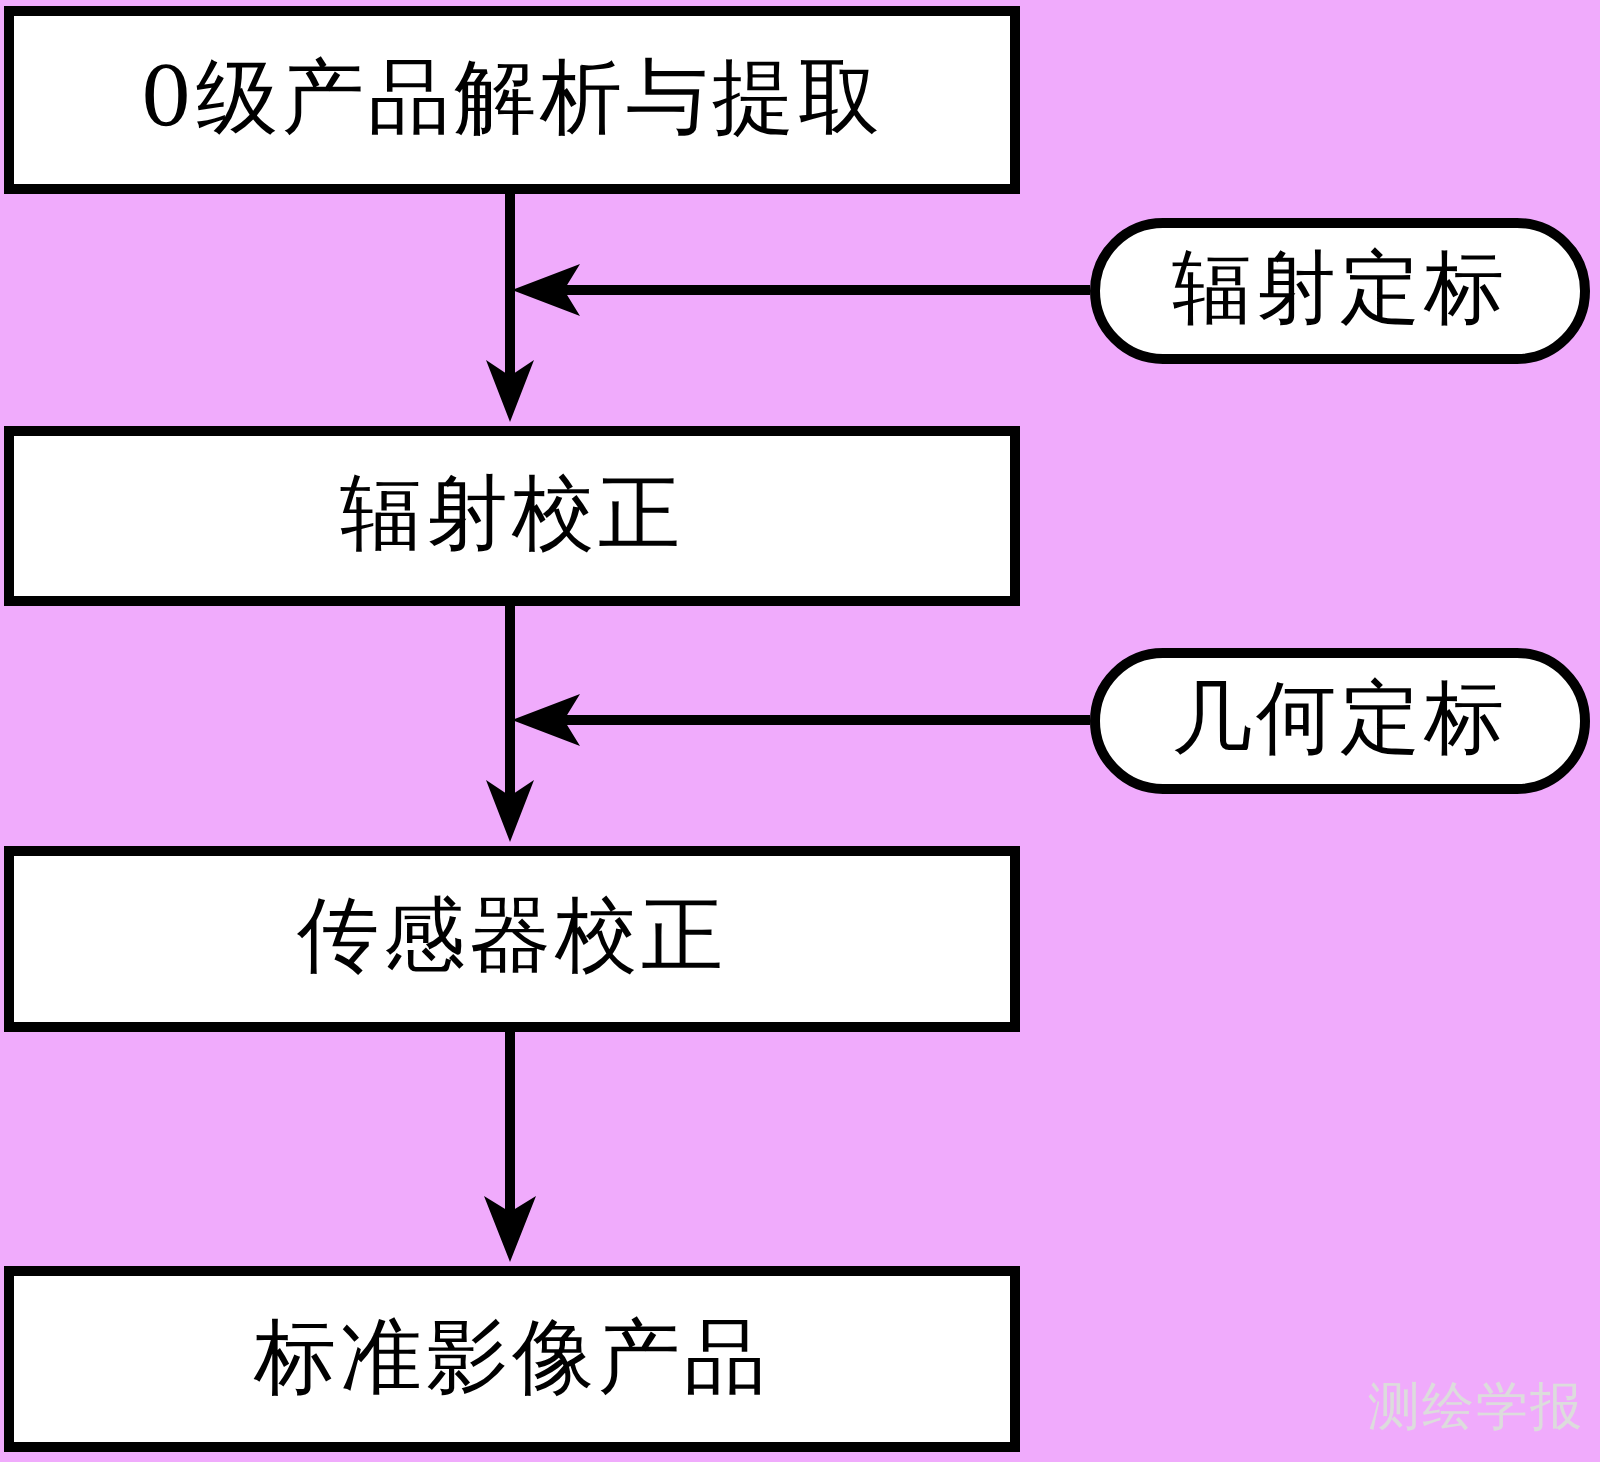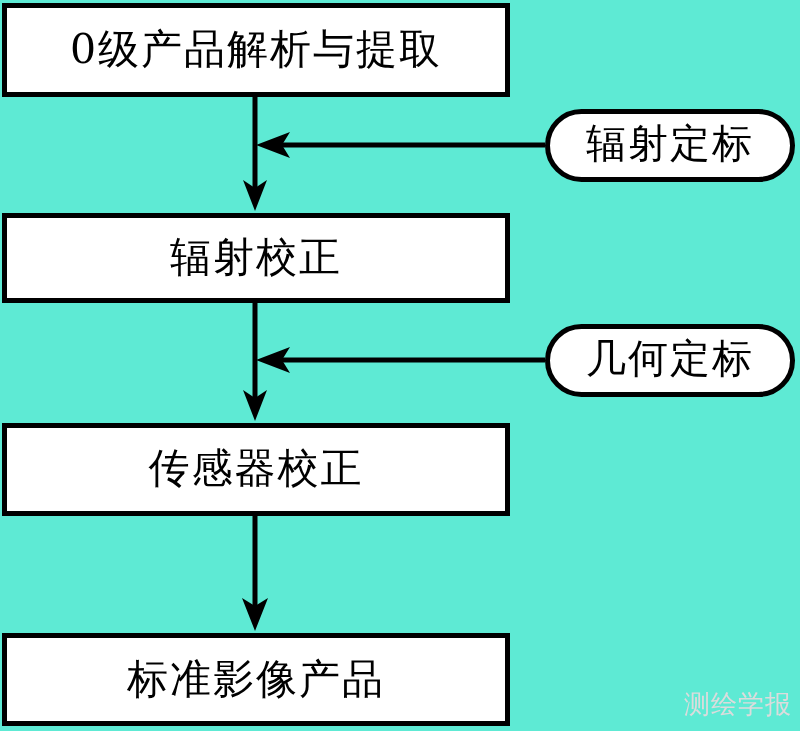--- a/index.html
+++ b/index.html
@@ -7,21 +7,21 @@
     padding: 0;
     background: #ffffff;
   }
   body {
     font-family: "DejaVu Serif", "Liberation Serif", serif;
   }
   #canvas {
     position: relative;
     width: 800px;
     height: 731px;
-    background: #5eead4;
+    background: #f0abfc;
     overflow: hidden;
   }
   #flow-svg {
     position: absolute;
     left: 0;
     top: 0;
     width: 800px;
     height: 731px;
   }
   .node-text {

